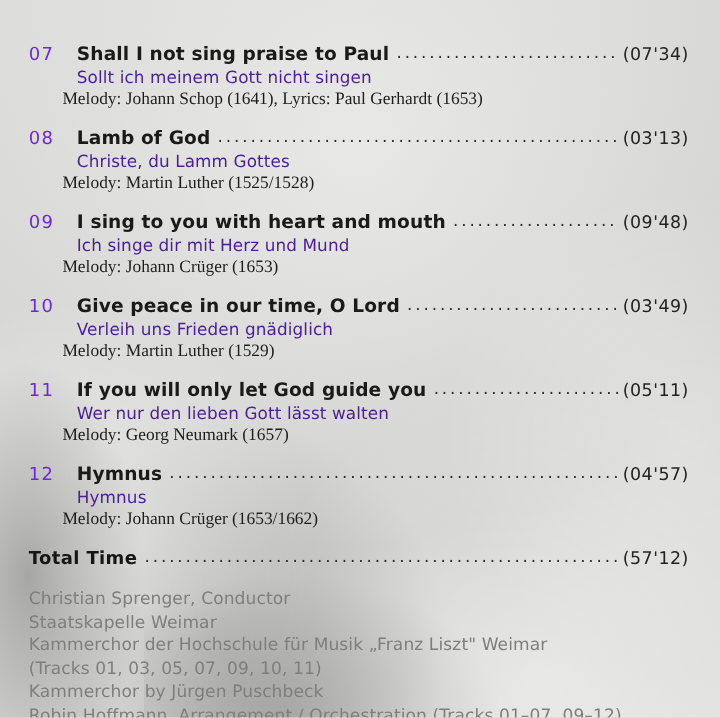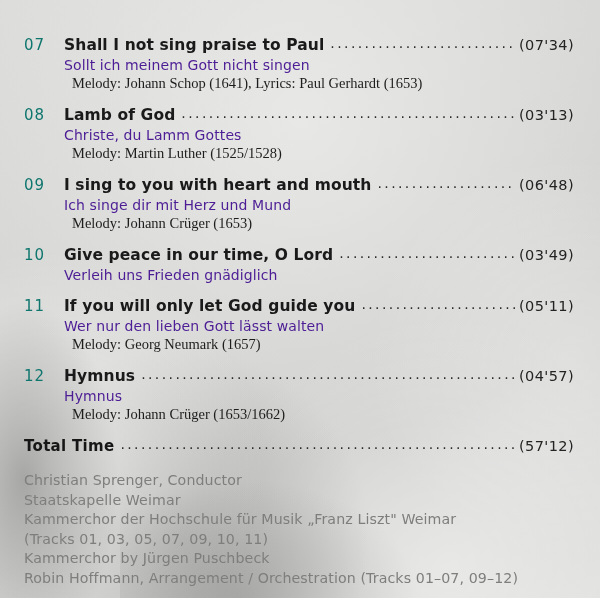--- a/index.html
+++ b/index.html
@@ -57,21 +57,21 @@
   }
   .track-line {
     display: flex;
     align-items: baseline;
     white-space: nowrap;
   }
   .num {
     font-family: "DejaVu Sans", sans-serif;
     font-size: 15px;
     letter-spacing: 1px;
-    color: #0f766e;
+    color: #6d28d9;
     width: 40px;
     flex: 0 0 40px;
   }
   .title {
     font-family: "DejaVu Sans", sans-serif;
     font-size: 15.5px;
     font-weight: bold;
     color: #1a1a1a;
     letter-spacing: 0.1px;
   }
@@ -99,21 +99,21 @@
     font-size: 14px;
     color: #4c1d95;
     margin-left: 40px;
     margin-top: 3px;
     letter-spacing: 0.1px;
   }
   .credit {
     font-family: "Liberation Serif", serif;
     font-size: 14.5px;
     color: #1d1d1d;
-    margin-left: 48px;
+    margin-left: 28px;
     margin-top: 2px;
   }
 
   
   .total {
     margin-top: 8px;
     margin-bottom: 16px;
   }
   .total .label {
     font-family: "DejaVu Sans", sans-serif;
@@ -165,34 +165,35 @@
     </div>
     <div class="subtitle">Christe, du Lamm Gottes</div>
     <div class="credit">Melody: Martin Luther (1525/1528)</div>
   </div>
 
   <div class="track">
     <div class="track-line">
       <span class="num">09</span>
       <span class="title">I sing to you with heart and mouth</span>
       <span class="dots">........................................................................................................</span>
-      <span class="time">(06'48)</span>
+      <span class="time">(09'48)</span>
     </div>
     <div class="subtitle">Ich singe dir mit Herz und Mund</div>
     <div class="credit">Melody: Johann Crüger (1653)</div>
   </div>
 
   <div class="track">
     <div class="track-line">
       <span class="num">10</span>
       <span class="title">Give peace in our time, O Lord</span>
       <span class="dots">........................................................................................................</span>
       <span class="time">(03'49)</span>
     </div>
     <div class="subtitle">Verleih uns Frieden gnädiglich</div>
+    <div class="credit">Melody: Martin Luther (1529)</div>
   </div>
 
   <div class="track">
     <div class="track-line">
       <span class="num">11</span>
       <span class="title">If you will only let God guide you</span>
       <span class="dots">........................................................................................................</span>
       <span class="time">(05'11)</span>
     </div>
     <div class="subtitle">Wer nur den lieben Gott lässt walten</div>

